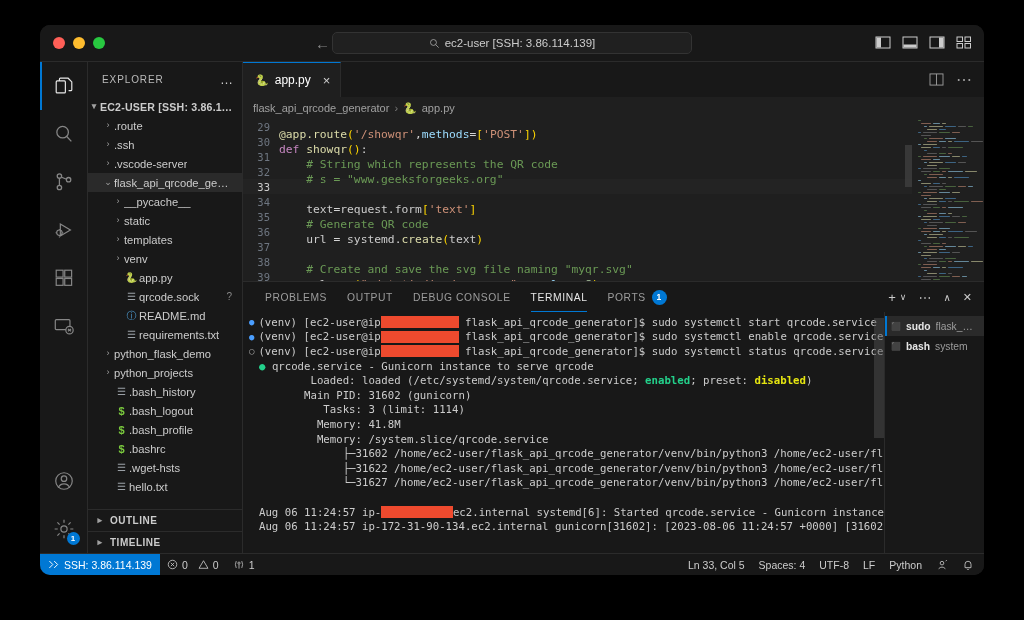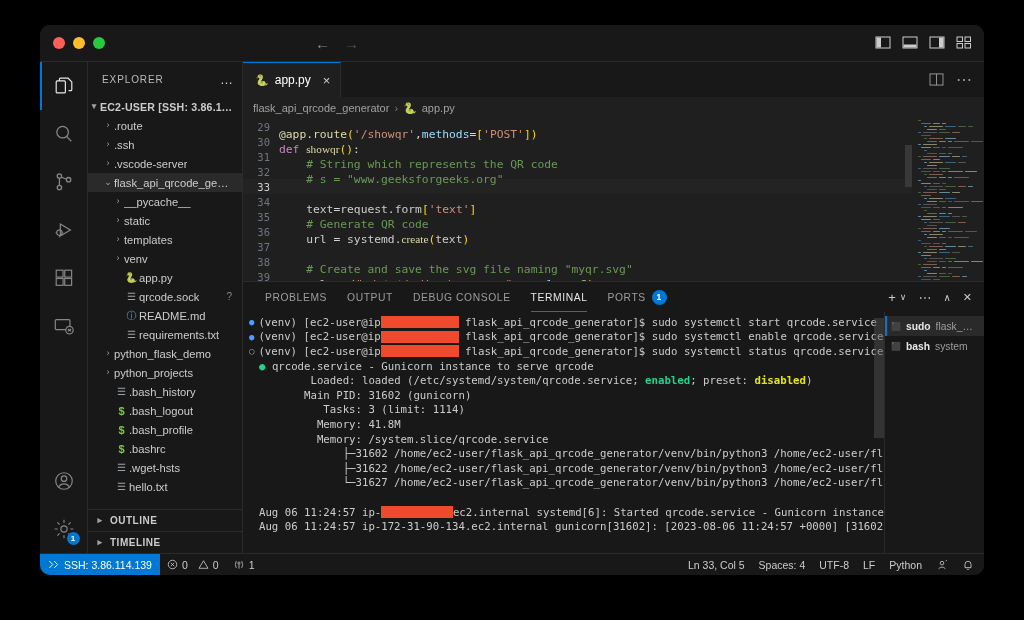--- a/index.html
+++ b/index.html
@@ -169,21 +169,21 @@
   }
   .codeline { height: 15.1px; display: flex; align-items: center; white-space: pre; }
   .gutter {
     width: 36px; min-width: 36px; text-align: right;
     padding-right: 9px; color: #6e7681; font-size: 10.5px;
   }
   .codeline.cur .gutter { color: #cccccc; }
   .codeline.cur { background: #232323; }
   .code { color: #cccccc; margin-top: 15px; }
   .kw { color: #c586c0; }
-  .fn { color: #dcdcaa; font-family: Liberation Serif, serif; }
+  .fn { color: #dcdcaa; }
   .str { color: #ce9178; }
   .cmt { color: #6a9955; }
   .num { color: #b5cea8; }
   .dec { color: #dcdcaa; }
   .var { color: #9cdcfe; }
   .op { color: #d4d4d4; }
   .brk1 { color: #ffd700; }
   .minimap {
     position: absolute; right: 0; top: 0; width: 72px; height: 100%;
     background: #1f1f1f; overflow: hidden;
@@ -291,20 +291,27 @@
 
   <div class="titlebar">
     <div class="traffic">
       <div class="dot r"></div>
       <div class="dot y"></div>
       <div class="dot g"></div>
     </div>
     <div class="navarrows">
       <span>←</span>
       <span class="dis">→</span>
+    </div>
+    <div class="cmdcenter">
+      <svg class="sicon" viewBox="0 0 16 16">
+        <circle cx="6.5" cy="6.5" r="4.3" fill="none" stroke="#cccccc" stroke-width="1.1"></circle>
+        <line x1="9.7" y1="9.7" x2="14" y2="14" stroke="#cccccc" stroke-width="1.1"></line>
+      </svg>
+      <span>ec2-user [SSH: 3.86.114.139]</span>
     </div>
     <div class="layoutbtns">
       <div class="lbtn">
         <svg width="16" height="13" viewBox="0 0 16 13">
           <rect x="1" y="1" width="14" height="11" fill="none" stroke="#cccccc" stroke-width="1"></rect>
           <rect x="1.5" y="1.5" width="4.5" height="10" fill="#cccccc"></rect>
         </svg>
       </div>
       <div class="lbtn">
         <svg width="16" height="13" viewBox="0 0 16 13">

